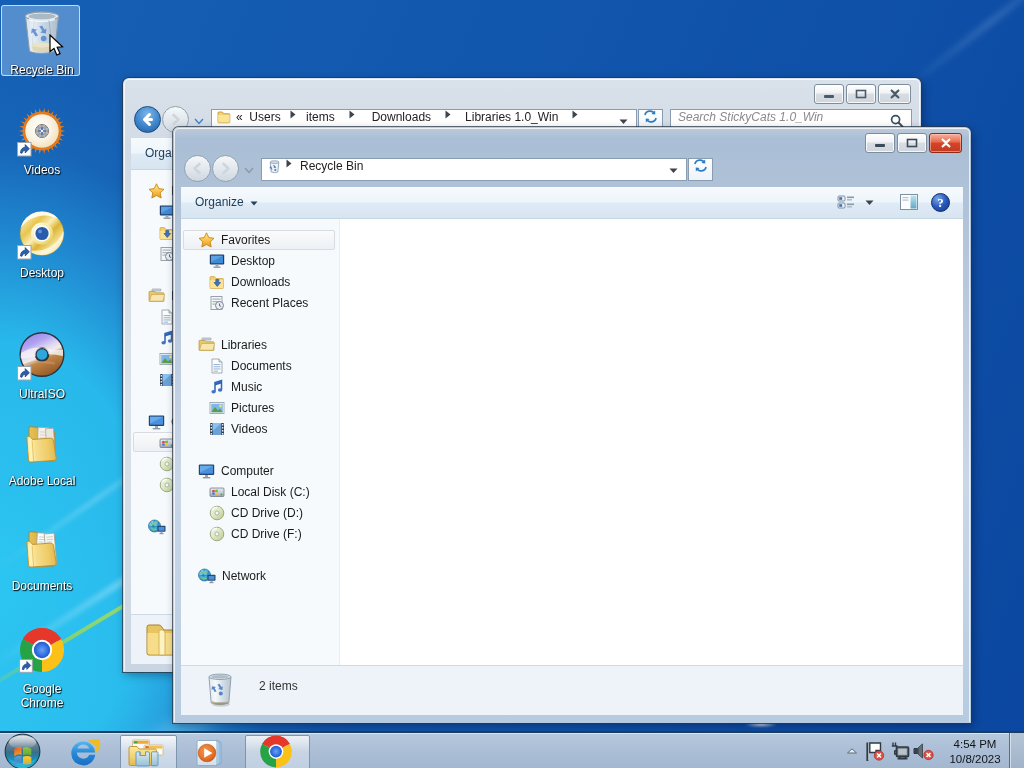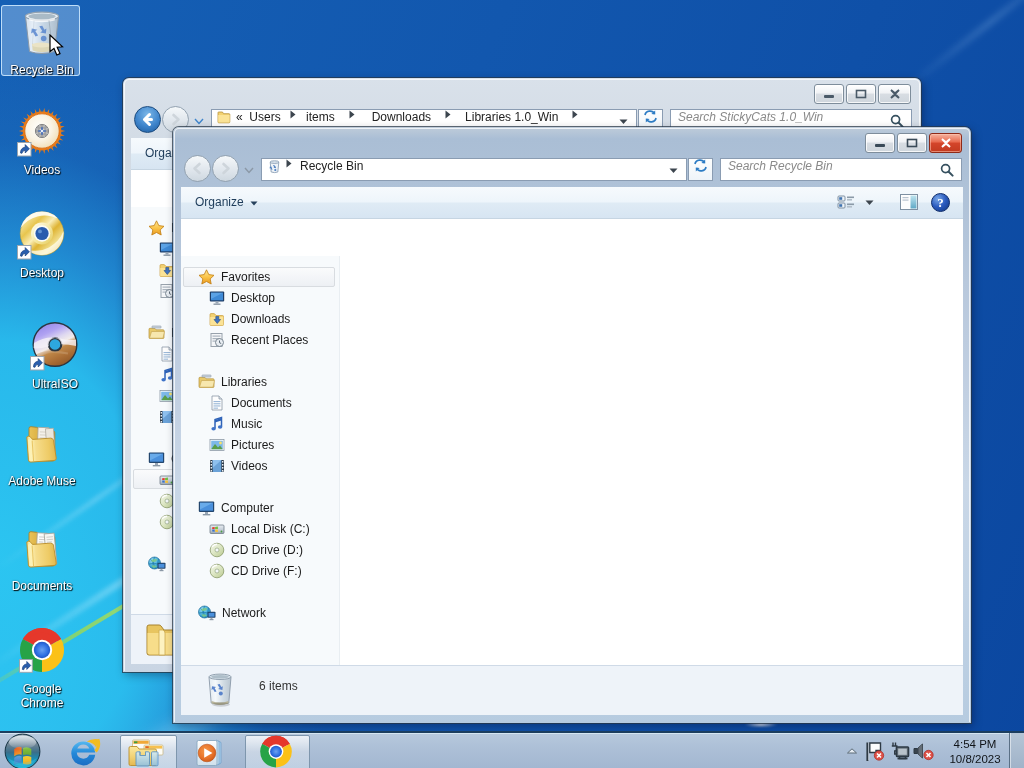--- a/index.html
+++ b/index.html
@@ -27,21 +27,21 @@
 .navcirc{position:absolute;top:-3px;width:27px;height:27px;border-radius:50%;}
 .field{position:absolute;top:0;height:23px;background:#fff;border:1px solid #8a9cb2;box-sizing:border-box;display:flex;font-size:12px;color:#222;}
 .searchph{color:#8a8a8a;font-style:italic;}
 
 .tbar{position:absolute;left:8px;right:8px;top:60px;height:32px;
  background:linear-gradient(#f6fafd 0%,#eef5fb 48%,#dfebf5 52%,#d7e5f2 100%);
  border-bottom:1px solid #c6d5e2;box-sizing:border-box;}
 .organize{position:absolute;left:14px;top:8px;font-size:12px;color:#1e3c5a;}
 
 .wbody{position:absolute;left:8px;right:8px;top:92px;bottom:57px;background:#fff;display:flex;}
-.npane{width:158px;background:#f7fafc;border-right:1px solid #e9eef2;position:relative;flex:none;margin-top:37px;}
+.npane{width:158px;background:#f7fafc;border-right:1px solid #e9eef2;position:relative;flex:none;}
 .cont{flex:1;background:#fff;}
 .nitem{position:absolute;height:21px;display:flex;align-items:center;font-size:12px;color:#1b1b1b;white-space:nowrap;}
 .nitem svg{margin-right:6px;flex:none;}
 .nsel{position:absolute;left:2px;width:152px;height:20px;background:linear-gradient(#fafbfc,#edf0f4);border:1px solid #d8dce0;border-radius:2px;box-sizing:border-box;}
 
 .dpane{position:absolute;left:8px;right:8px;bottom:8px;height:49px;background:#eef3f9;border-top:1px solid #cfdae7;}
 
 #taskbar{position:absolute;left:0;top:731px;width:1024px;height:37px;
  background:linear-gradient(#b7c9dd 0%, #adc0d7 40%, #a3b7d1 100%);
  border-top:2px solid #1c3e5e;box-shadow:inset 0 1px 0 #d4e6f2;box-sizing:border-box;z-index:50;}
@@ -154,21 +154,21 @@
 <circle cx="25" cy="22.5" r="8.2" fill="#fcfcf6"></circle>
 <circle cx="25" cy="22.5" r="6.6" fill="#2a5cae"></circle>
 <circle cx="23" cy="20.4" r="1.9" fill="#6fa0dc" opacity="0.8"></circle>
         <g transform="translate(0,34)">
           <rect x="0.5" y="0.5" width="13.5" height="13.5" fill="#fff" stroke="#9aa4ae"></rect>
           <path d="M3.5 11 Q3.5 5.8 8.2 5.2 L8.2 2.6 L12.4 6.8 L8.2 11 L8.2 8.3 Q5.6 8.3 5 11.3 Z" fill="#2a5fae" stroke="#17417e" stroke-width="0.7"></path>
         </g>
       </svg>
   <div class="lbl">Desktop</div>
  </div>
- <div class="dicon" style="left:0;top:322px;margin-left:13px;">
+ <div class="dicon" style="left:0;top:332px;">
   <svg width="50" height="50" viewBox="0 0 50 50" id="ultiso">
         <defs>
 <linearGradient id="uig" x1="0.25" y1="0" x2="0.72" y2="1">
             <stop offset="0" stop-color="#9488e8"></stop>
             <stop offset="0.22" stop-color="#b0a2f2"></stop>
             <stop offset="0.40" stop-color="#ded8f0"></stop>
             <stop offset="0.52" stop-color="#f2ecea"></stop>
             <stop offset="0.62" stop-color="#c08848"></stop>
             <stop offset="0.8" stop-color="#aa6e36"></stop>
             <stop offset="1" stop-color="#8c5526"></stop>
@@ -211,21 +211,21 @@
             <path d="M22.5 13 h7 M22.5 16 h7 M22.5 19 h5.5 M22.5 22 h7 M22.5 25 h6 M22.5 28 h6.5"></path>
           </g>
           <rect x="29.5" y="9.5" width="8" height="31" fill="#eae6dc" stroke="#aaa498" stroke-width="0.7" transform="rotate(-4 33 25)"></rect>
         </g>
         <g transform="rotate(-4 25 42)">
           <path d="M11.5 17 Q13.8 15.2 15.6 17.6 L17 19.8 L35.2 19.8 Q37.2 19.8 37.9 22 L39.4 40 Q39.6 42.3 37.2 42.3 L13.8 42.3 Q11.5 42.3 11.5 40 Z" fill="url(#ffA)" stroke="#bb8f2a" stroke-width="0.9"></path>
 <path d="M13.6 19.5 L13.6 41" stroke="#fdf2b8" stroke-width="2.2" opacity="0.95"></path>
 <path d="M16.6 21 L16.6 41.5" stroke="#e4bc52" stroke-width="1" opacity="0.8"></path>
         </g>
       </svg>
-  <div class="lbl">Adobe Muse</div>
+  <div class="lbl">Adobe Local</div>
  </div>
  <div class="dicon" style="left:0;top:524px;">
   <svg width="50" height="50" viewBox="0 0 50 50" class="fold48b">
         <defs>
 <linearGradient id="fbB" x1="0" y1="0" x2="1" y2="0">
             <stop offset="0" stop-color="#e8c258"></stop>
             <stop offset="0.5" stop-color="#d8ac3e"></stop>
             <stop offset="1" stop-color="#c89a34"></stop>
           </linearGradient>
 <linearGradient id="ffB" x1="0" y1="0" x2="1" y2="0">
@@ -594,27 +594,20 @@
         </svg>
   </div>
   <div class="field" style="left:515px;width:25px;justify-content:center;background:linear-gradient(#fdfefe,#eef4f9);">
     <svg width="15" height="13" viewBox="0 0 15 13">
           <path d="M2 5 a5 4.5 0 0 1 9.5 -1.2" fill="none" stroke="#2d7cc4" stroke-width="1.7"></path>
           <path d="M13 8 a5 4.5 0 0 1 -9.5 1.2" fill="none" stroke="#2d7cc4" stroke-width="1.7"></path>
           <path d="M12.2 0.5 L12.2 4.6 L8.4 4 z" fill="#2d7cc4"></path>
           <path d="M2.8 12.5 L2.8 8.4 L6.6 9 z" fill="#2d7cc4"></path>
         </svg>
   </div>
-  <div class="field" style="left:547px;width:242px;">
-    <span class="searchph" style="margin-left:7px;">Search Recycle Bin</span>
-    <svg style="position:absolute;right:7px;top:4px" width="14" height="14" viewBox="0 0 14 14">
-          <circle cx="5.6" cy="5.6" r="4" fill="none" stroke="#36505f" stroke-width="1.7"></circle>
-          <path d="M8.7 8.7 L12.6 12.6" stroke="#36505f" stroke-width="2" stroke-linecap="round"></path>
-        </svg>
-  </div>
  </div>
  <div class="tbar">
   <div class="organize">Organize&nbsp;&nbsp;<svg width="8" height="5">
           <path d="M0.5 0.5 L4 4.5 L7.5 0.5 z" fill="#26415c"></path>
         </svg></div>
   <svg style="position:absolute;left:656px;top:7px" width="18" height="17" viewBox="0 0 18 17">
         <rect x="1" y="2" width="7" height="5" rx="1" fill="#eef3f8" stroke="#7e90a2"></rect>
         <rect x="2.2" y="3.2" width="3" height="2.6" fill="#3f73b0"></rect>
         <rect x="10" y="2.5" width="7" height="1.6" fill="#8b9aa8"></rect>
         <rect x="10" y="5" width="5" height="1.6" fill="#b3bfca"></rect>
@@ -844,21 +837,21 @@
 </defs>
 <path d="M7 7 Q18 10 29 7 L26.8 33 Q18 36 9.2 33 Z" fill="url(#bbg)" stroke="#8a99a8" stroke-width="0.9"></path>
 <ellipse cx="18" cy="6.8" rx="11" ry="2.7" fill="#dde7ee" stroke="#93a2b0" stroke-width="1"></ellipse>
 <ellipse cx="18" cy="6.8" rx="8.8" ry="1.8" fill="#aebec9"></ellipse>
 <path d="M9.5 31 Q18 34 26.5 31 L26.3 33.5 Q18 36.3 9.7 33.5 Z" fill="#b8b49a"></path>
 <path d="M15.5 14.5 l2.2 3.6 -1.6 1 4.3 0.8 0.4 -3.7 -1.5 0.9 -1.6 -3 z" fill="#4a78c8" opacity="0.9"></path>
 <path d="M14.6 21.4 l-2 -3.4 1.6 -0.9 -4.2 -0.9 -0.5 3.7 1.5 -0.9 1.7 3 z" fill="#4a78c8" opacity="0.9"></path>
 <circle cx="18.8" cy="23.6" r="2" fill="#4a78c8" opacity="0.9"></circle>
 <ellipse cx="19" cy="34.5" rx="9" ry="2.2" fill="#000" opacity="0.15"></ellipse>
       </svg>
-  <span style="position:absolute;left:78px;top:13px;font-size:12px;color:#333;">6 items</span>
+  <span style="position:absolute;left:78px;top:13px;font-size:12px;color:#333;">2 items</span>
  </div>
 </div>
 <div id="taskbar">
  <svg style="position:absolute;left:4px;top:0px" width="37" height="37" viewBox="0 0 37 37">
   <defs>
    <linearGradient id="orbB" x1="0" y1="0" x2="0" y2="1">
           <stop offset="0" stop-color="#97a5b2"></stop>
           <stop offset="0.3" stop-color="#6e8494"></stop>
           <stop offset="0.52" stop-color="#3a6e8a"></stop>
           <stop offset="0.75" stop-color="#1592bc"></stop>

